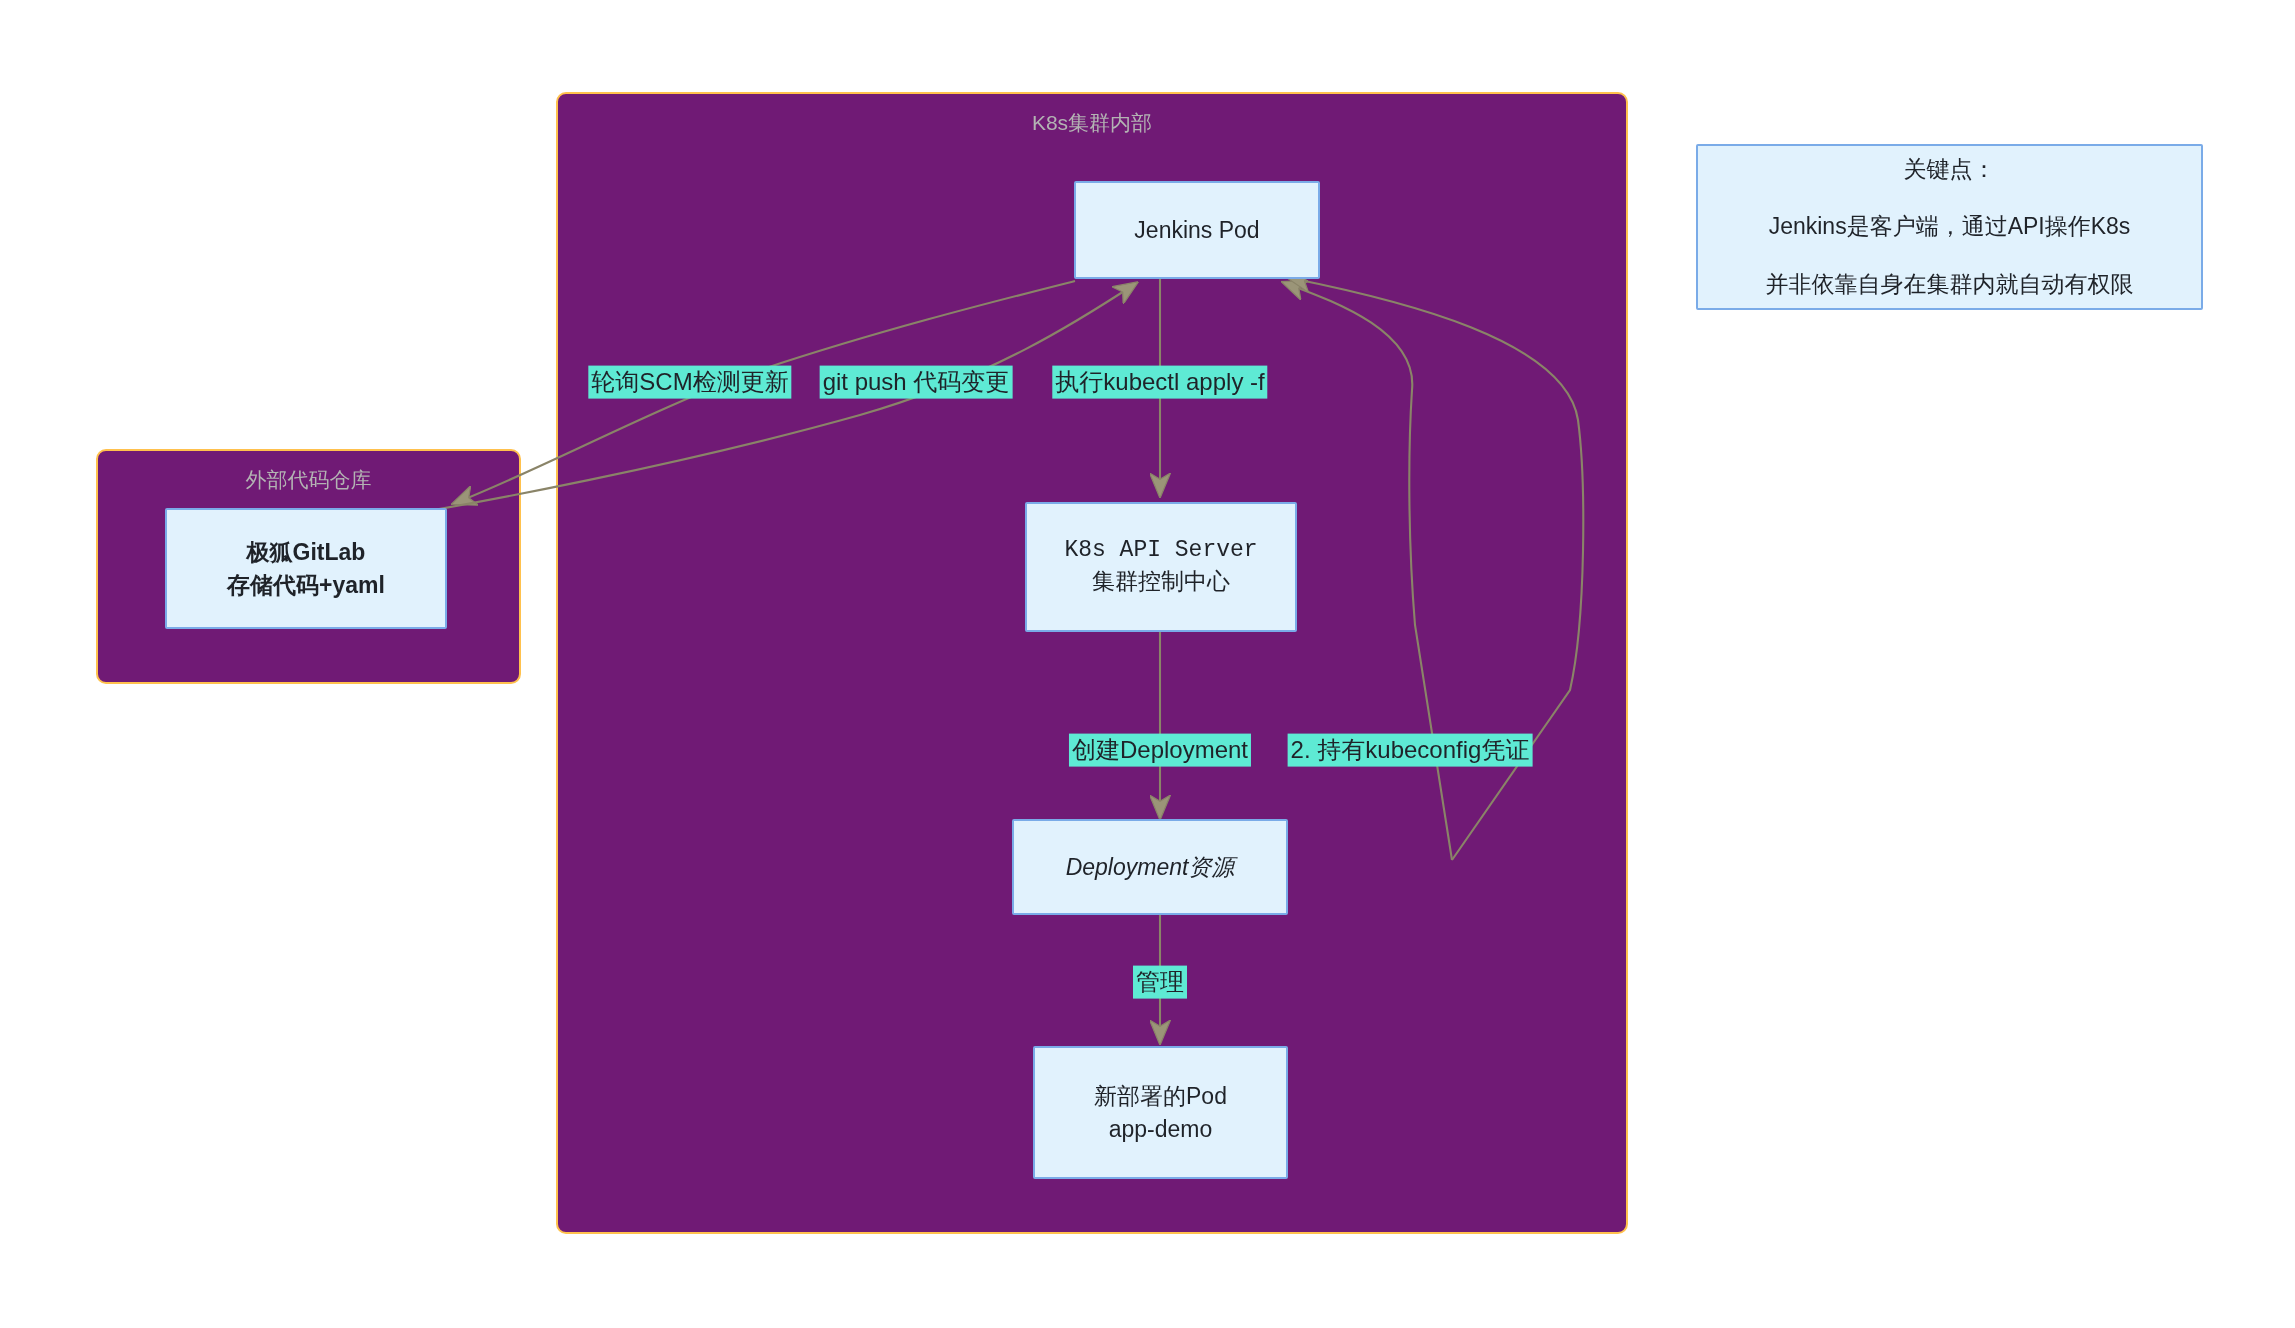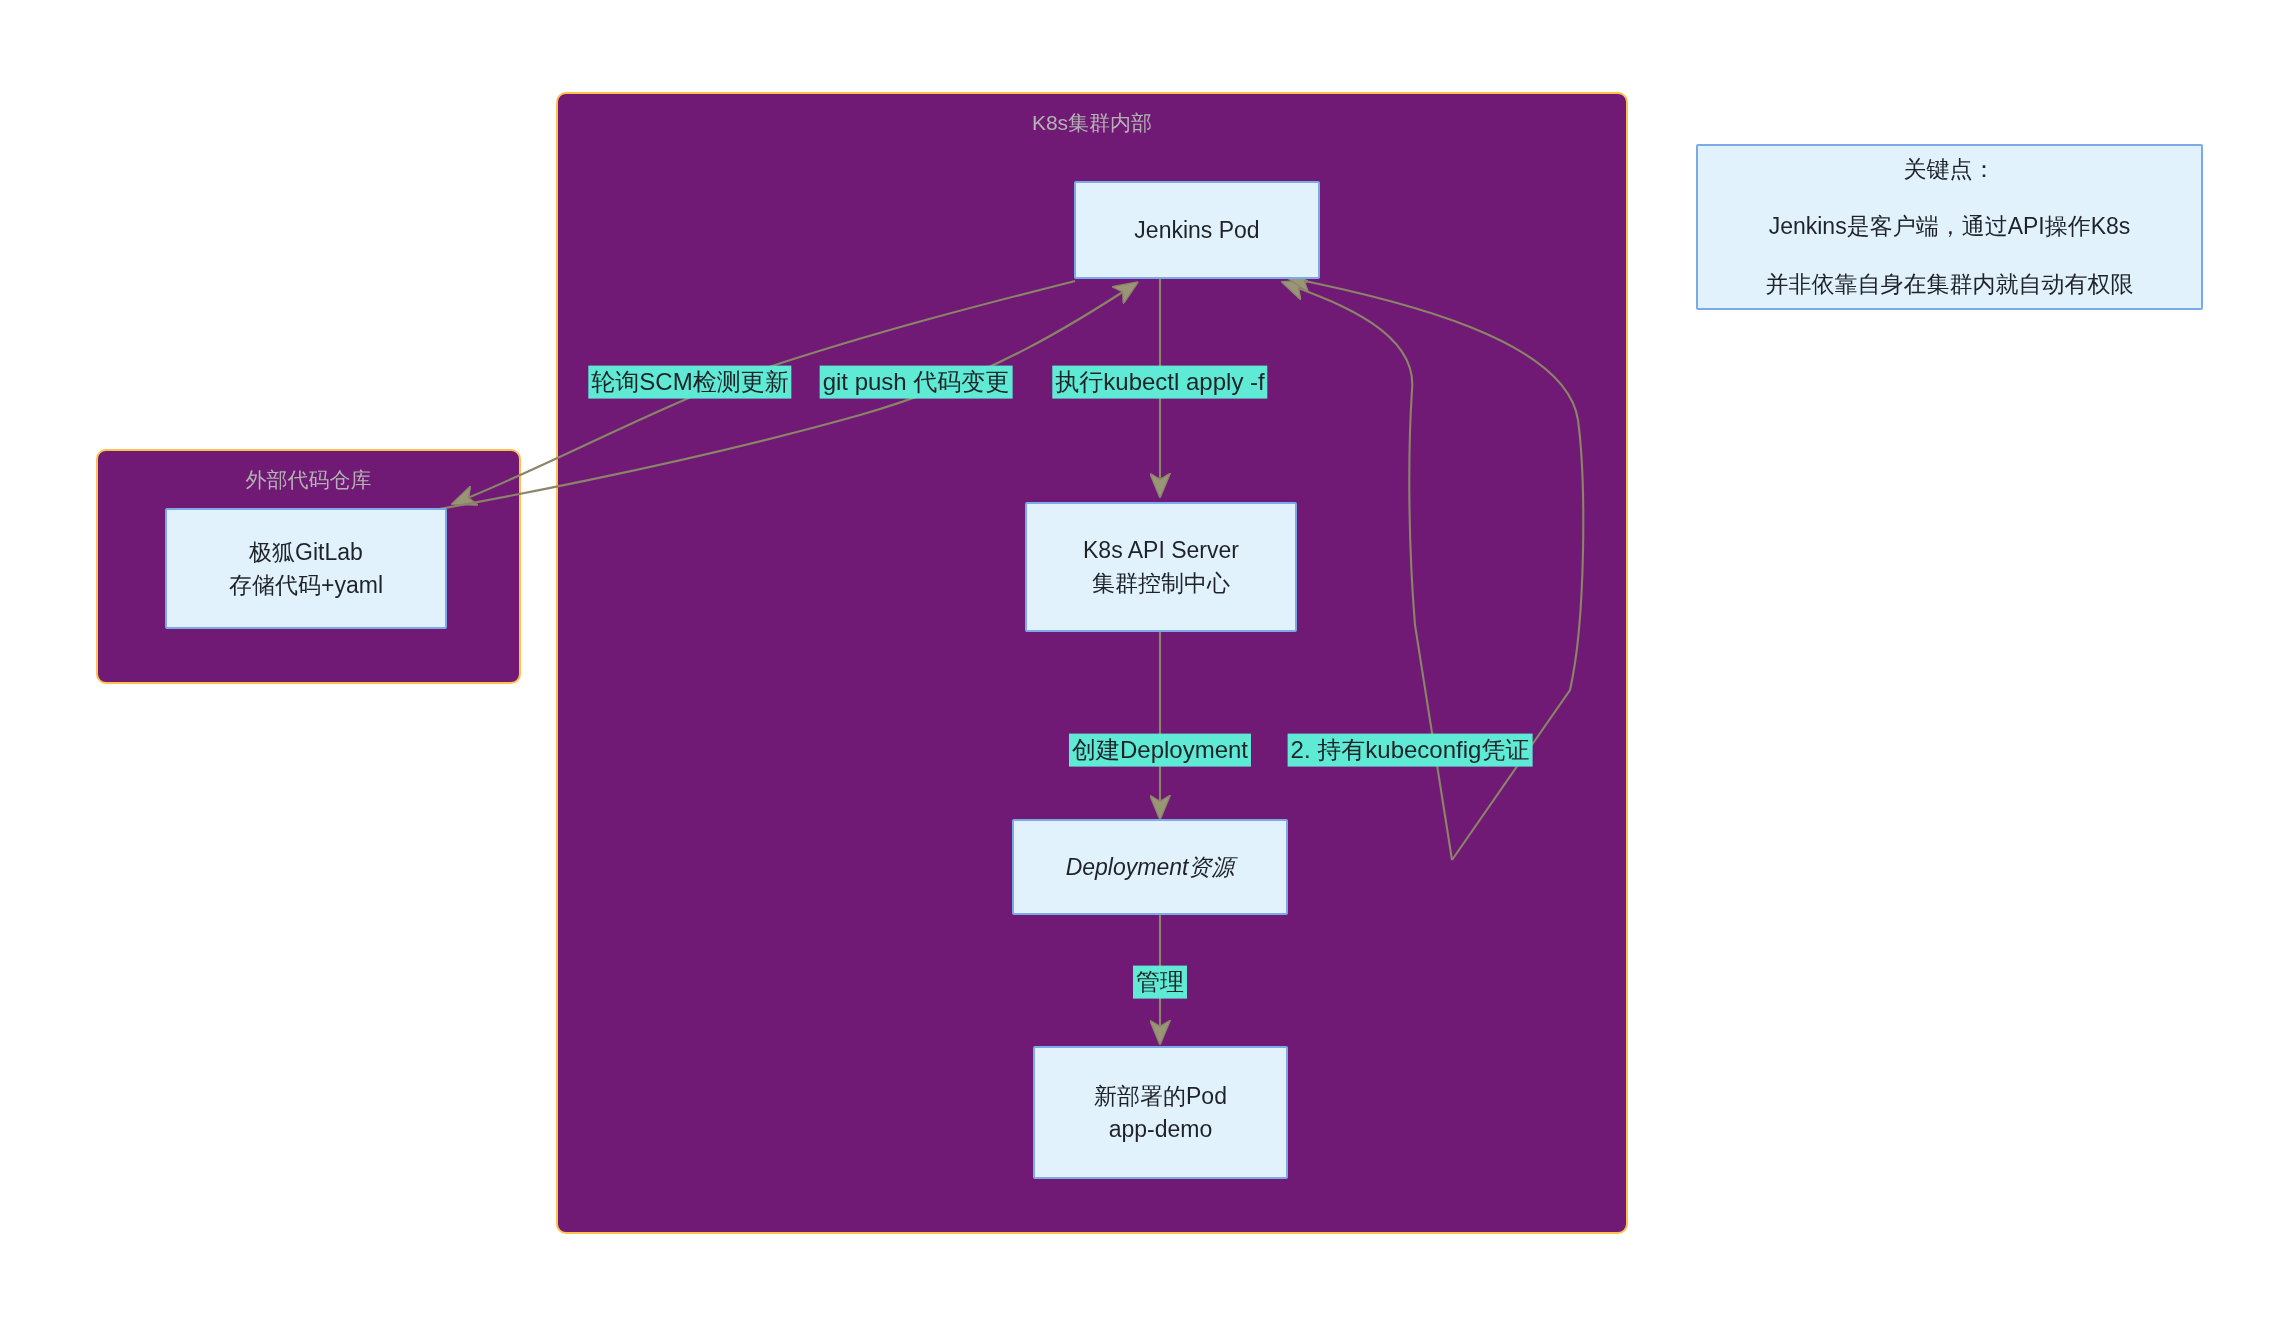--- a/index.html
+++ b/index.html
@@ -129,26 +129,26 @@
 
       <path d="M 1452,860 L 1570,690 C 1586,620 1586,480 1578,420
                C 1566,340 1400,300 1290,278" marker-end="url(#arrowhead)"></path>
     </g>
   </svg>
 
   <div class="node" style="left:1074px; top:181px; width:246px; height:98px;">
     <span class="line">Jenkins Pod</span>
   </div>
 
-  <div class="node" style="left:165px; top:508px; width:282px; height:121px;">
+  <div class="node" style="left:165px; top:508px; width:282px; height:121px;font-weight:bold;">
     <span class="line">极狐GitLab</span>
     <span class="line">存储代码+yaml</span>
   </div>
 
-  <div class="node" style="left:1025px; top:502px; width:272px; height:130px;">
+  <div class="node" style="left:1025px; top:502px; width:272px; height:130px;font-family:Liberation Mono, monospace;">
     <span class="line">K8s API Server</span>
     <span class="line">集群控制中心</span>
   </div>
 
   <div class="node" style="left:1012px; top:819px; width:276px; height:96px;font-style:italic;">
     <span class="line">Deployment资源</span>
   </div>
 
   <div class="node" style="left:1033px; top:1046px; width:255px; height:133px;">
     <span class="line">新部署的Pod</span>

